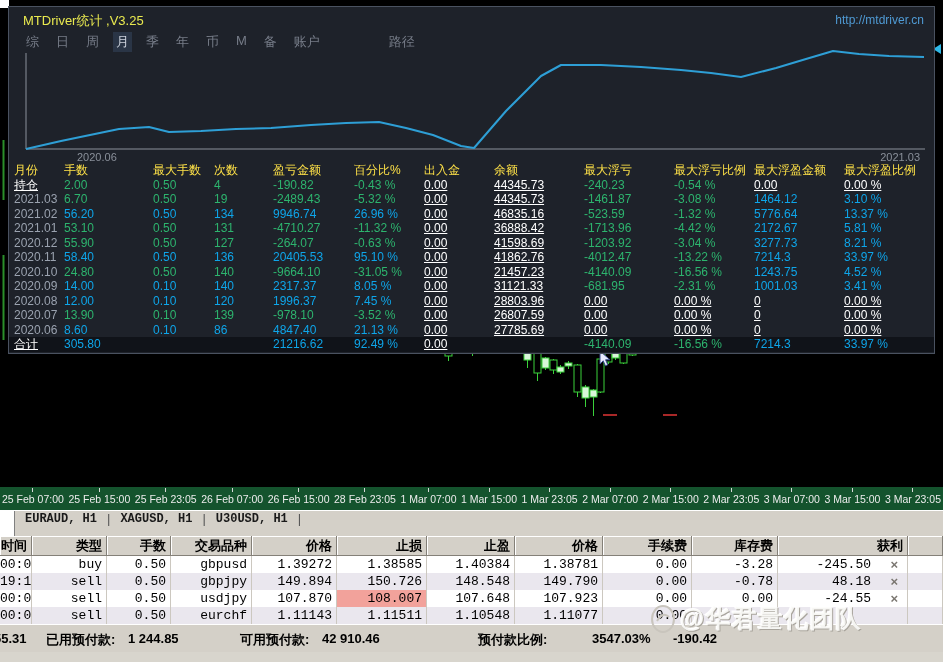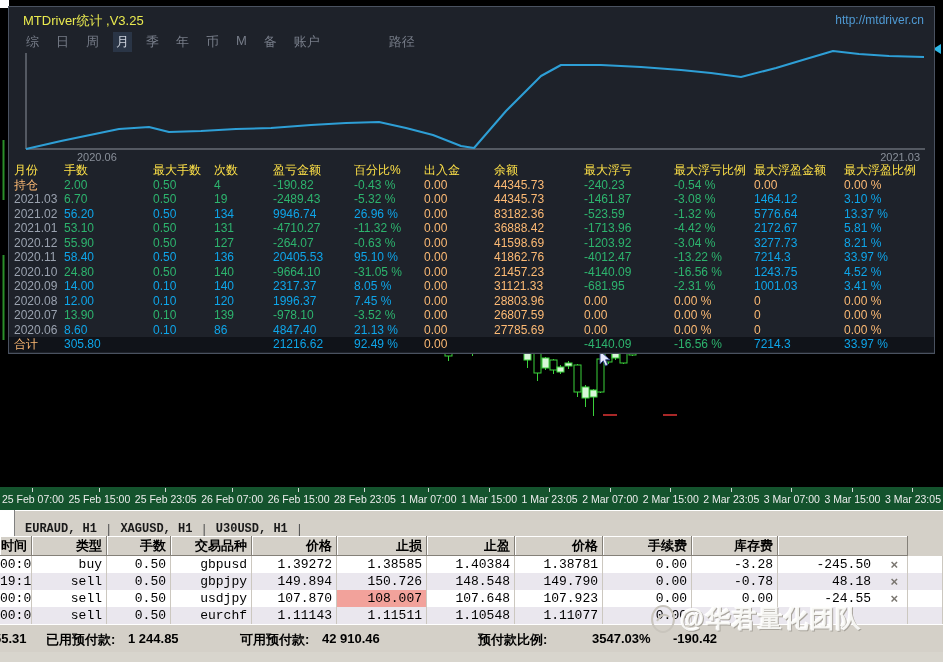--- a/index.html
+++ b/index.html
@@ -9,21 +9,21 @@
 
   
   #price-chart-area{left:0;top:0;width:943px;height:487px;background:#000;}
   #timeline-axis{left:0;top:487px;width:943px;height:23px;background:#14532d;
     display:flex;justify-content:space-between;padding:0 2px;box-sizing:border-box;}
   .tl-item{display:flex;flex-direction:column;align-items:center;padding-top:1px;}
   .tl-tick{width:1px;height:4px;background:#d8d8d8;}
   .tl-label{color:#ececec;font-size:10.5px;white-space:nowrap;margin-top:1px;}
 
   #tab-bar{left:0;top:510px;width:943px;height:26px;background:#d4d0c8;
-    border-top:1px solid #fff;box-sizing:border-box;display:flex;align-items:flex-end;}
+    border-top:1px solid #fff;box-sizing:border-box;display:flex;align-items:flex-start;}
   #tab-bar .lift{width:14px;height:26px;background:#fff;border-right:1px solid #808080;flex:0 0 auto;}
   .tab{font-family:"Liberation Mono",monospace;font-weight:bold;font-size:12px;color:#1a1a1a;
     padding:0 10px;white-space:nowrap;cursor:default;}
   .tab-sep{color:#555;font-size:13px;}
 
   
   #orders{left:0;top:536px;width:943px;background:#d4d0c8;}
   .o-grid{display:grid;grid-template-columns:32px 75px 64px 81px 85px 90px 88px 88px 89px 86px 130px 35px;}
   .o-head .oc{height:20px;line-height:20px;background:#d4d0c8;font-weight:bold;font-size:13px;color:#000;
     text-align:right;padding-right:4px;box-sizing:border-box;
@@ -57,21 +57,21 @@
   .menu-item.sel{background:#2a3546;color:#cdd3dd;}
   #menu-path{margin-left:52px;}
   #equity-svg{position:absolute;left:0;top:0;}
   .axis-label{position:absolute;font-size:11px;color:#8a909a;}
 
   #stats-table{position:absolute;left:0;top:156px;width:925px;}
   .s-row{display:grid;grid-template-columns:50px 89px 61px 59px 81px 70px 70px 90px 90px 80px 90px 1fr;
     height:14.5px;line-height:14.5px;font-size:12px;padding-left:5px;white-space:nowrap;}
   .s-row.total{background:#101319;}
   .s-head{color:#fde047;}
-  .c-w{color:#fdba74;} .c-g{color:#2db46e;} .c-r{color:#0ea5e9;} .c-m{color:#9aa2af;}
+  .c-w{color:#ffffff;text-decoration:underline;} .c-g{color:#2db46e;} .c-r{color:#0ea5e9;} .c-m{color:#9aa2af;}
 </style>
 </head>
 <body>
 
 <div class="abs" id="price-chart-area">
   <svg id="candles-svg" width="943" height="487" viewBox="0 0 943 487">
       <line x1="3.5" y1="140" x2="3.5" y2="200" stroke="#2a8f2a" stroke-width="2"></line>
       <line x1="3.5" y1="255" x2="3.5" y2="340" stroke="#2a8f2a" stroke-width="2"></line>
       <line x1="448.5" y1="347" x2="448.5" y2="361" stroke="#3ad13a" stroke-width="1"></line>
       <rect x="445" y="348" width="7" height="8" stroke="#3ad13a" stroke-width="1" fill="#000"></rect>
@@ -195,20 +195,21 @@
       <div class="oc">时间</div>
       <div class="oc">类型</div>
       <div class="oc">手数</div>
       <div class="oc">交易品种</div>
       <div class="oc">价格</div>
       <div class="oc">止损</div>
       <div class="oc">止盈</div>
       <div class="oc">价格</div>
       <div class="oc">手续费</div>
       <div class="oc">库存费</div>
+      <div class="oc">获利</div>
       <div class="oc"></div>
     </div>
   <div id="orders-body">
       <div class="o-grid o-row">
         <div class="oc">00:07</div>
         <div class="oc">buy</div>
         <div class="oc">0.50</div>
         <div class="oc">gbpusd</div>
         <div class="oc">1.39272</div>
         <div class="oc">1.38585</div>
@@ -356,21 +357,21 @@
         <div class="c-r">3.10 %</div>
       </div>
       <div class="s-row">
         <div class="c-m">2021.02</div>
         <div class="c-r">56.20</div>
         <div class="c-r">0.50</div>
         <div class="c-r">134</div>
         <div class="c-r">9946.74</div>
         <div class="c-r">26.96 %</div>
         <div class="c-w">0.00</div>
-        <div class="c-w">83182.36</div>
+        <div class="c-w">46835.16</div>
         <div class="c-g">-523.59</div>
         <div class="c-g">-1.32 %</div>
         <div class="c-r">5776.64</div>
         <div class="c-r">13.37 %</div>
       </div>
       <div class="s-row">
         <div class="c-m">2021.01</div>
         <div class="c-g">53.10</div>
         <div class="c-g">0.50</div>
         <div class="c-g">131</div>

